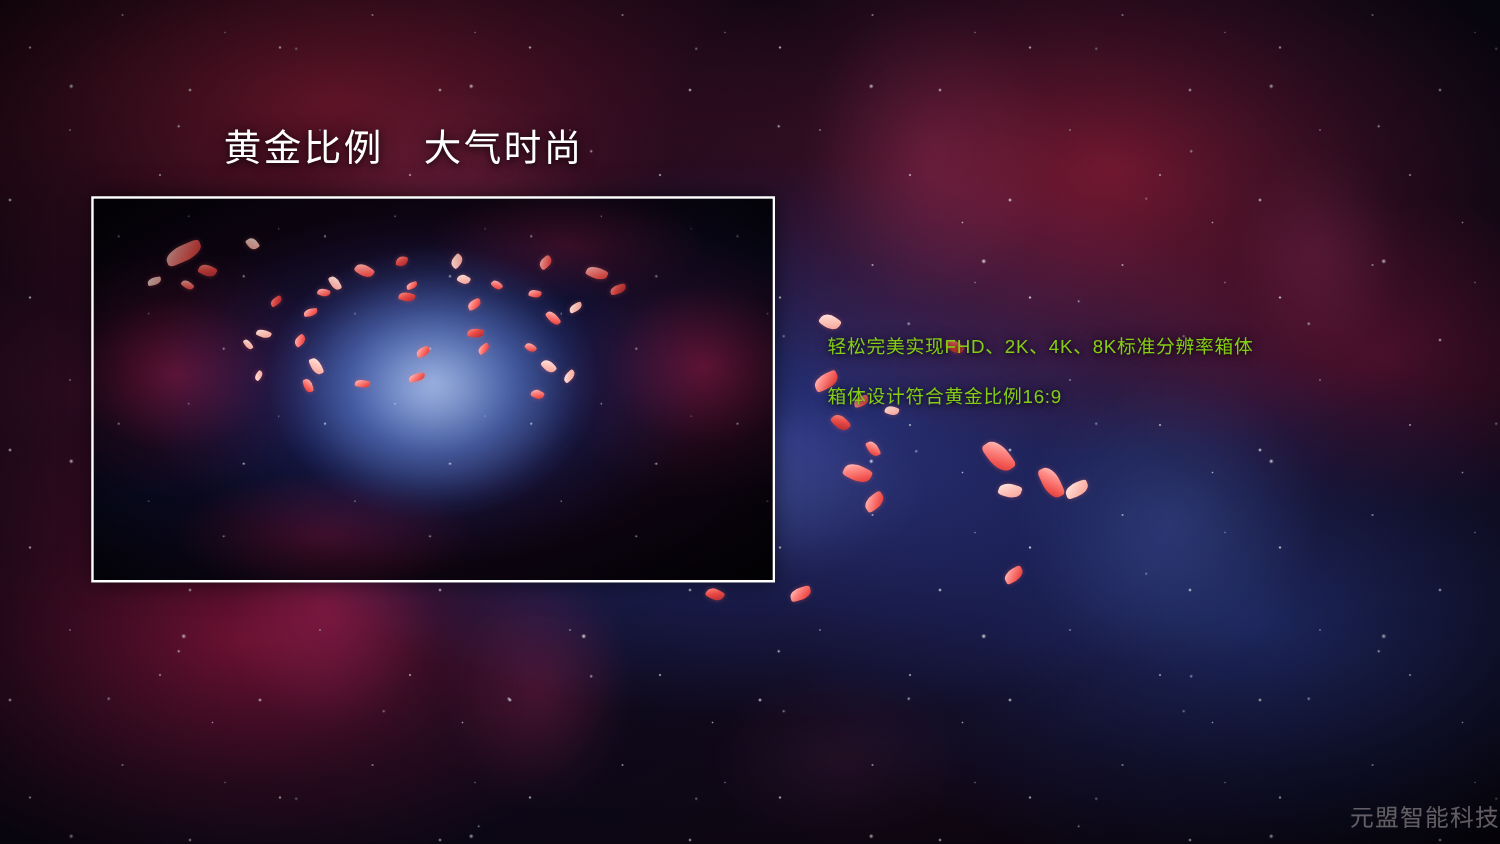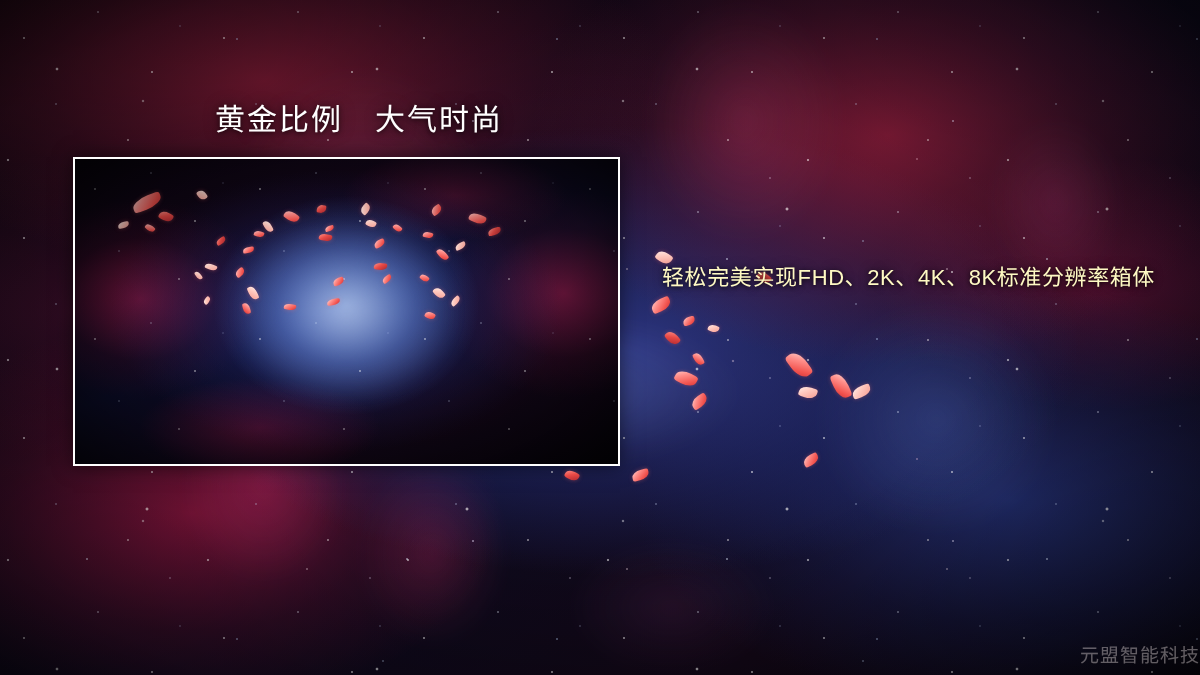--- a/index.html
+++ b/index.html
@@ -112,21 +112,20 @@
     position: absolute;
     left: 179px;
     top: 101px;
     font-size: 30px;
     line-height: 38px;
     letter-spacing: 2px;
     color: #ffffff;
     white-space: pre;
     text-shadow: 0 1px 5px rgba(0,0,0,0.70), 0 0 16px rgba(0,0,0,0.45);
     font-weight: 400;
-    margin-left: 36px;
   }
 
   
   .panel {
     position: absolute;
     left: 73px;
     top: 157px;
     width: 547px;
     height: 309px;
     border: 2px solid #ffffff;
@@ -203,24 +202,24 @@
   }
 
   
   .body-text {
     position: absolute;
     left: 662px;
     top: 258px;
     width: 520px;
   }
   .body-line {
-    font-size: 22px;
+    font-size: 15px;
     line-height: 40px;
     letter-spacing: 0.6px;
-    color: #fef9c3;
+    color: #84cc16;
     white-space: pre;
     text-shadow: 0 1px 4px rgba(0,0,0,0.78), 0 0 12px rgba(0,0,0,0.48);
   }
 
   
   .watermark {
     position: absolute;
     right: 0px;
     bottom: 8px;
     font-size: 19px;
@@ -307,17 +306,18 @@
       <div class="petal" style="left: 803px; top: 455px; width: 16px; height: 10px; transform: rotate(-28deg); position: absolute;"></div>
       <div class="petal" style="left: 828px; top: 379px; width: 26px; height: 14px; transform: rotate(66deg); position: absolute;"></div>
       <div class="petal pale" style="left: 852px; top: 386px; width: 19px; height: 11px; transform: rotate(-20deg); position: absolute;"></div>
       <div class="petal deep" style="left: 757px; top: 273px; width: 14px; height: 9px; transform: rotate(40deg); position: absolute;"></div>
       <div class="petal" style="left: 632px; top: 470px; width: 17px; height: 10px; transform: rotate(-14deg); position: absolute;"></div>
       <div class="petal deep" style="left: 565px; top: 471px; width: 14px; height: 9px; transform: rotate(30deg); position: absolute;"></div>
     </div>
 
   <div class="body-text">
     <div class="body-line">轻松完美实现FHD、2K、4K、8K标准分辨率箱体</div>
+    <div class="body-line">箱体设计符合黄金比例16:9</div>
   </div>
 
   <div class="watermark">元盟智能科技</div>
 
 </div>
 
 </body></html>

